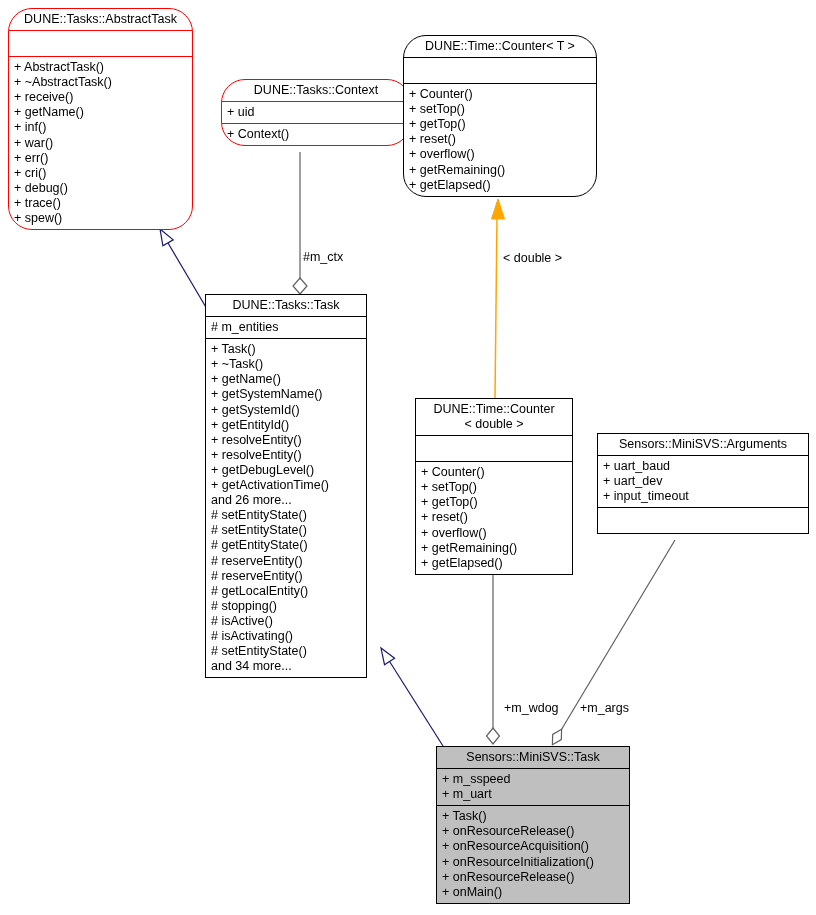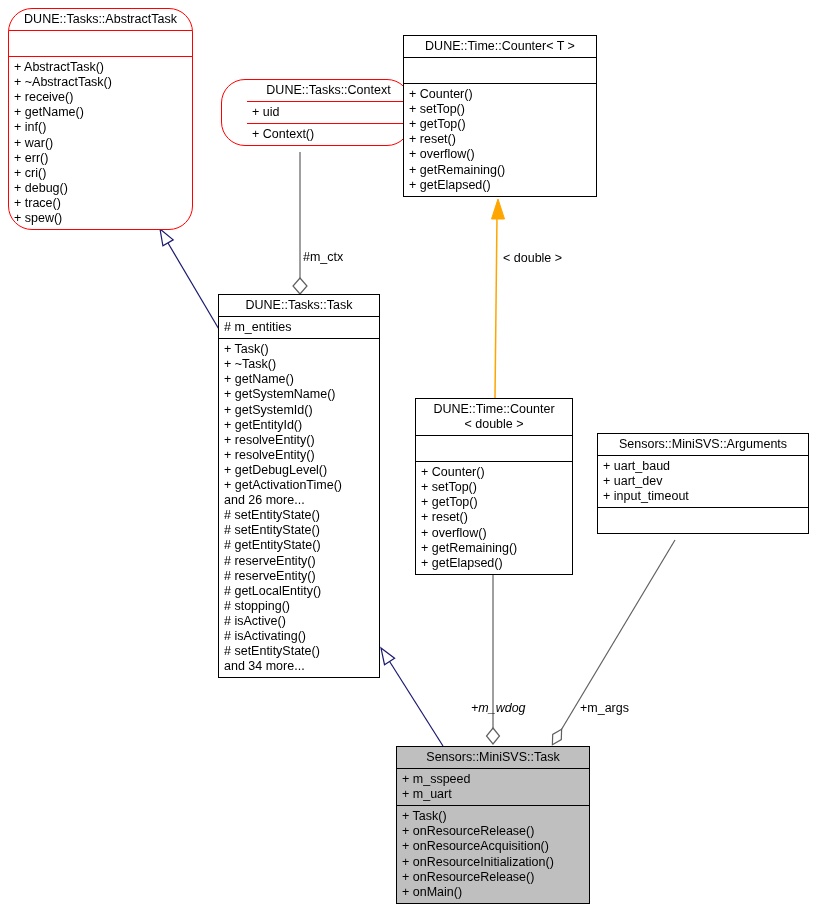--- a/index.html
+++ b/index.html
@@ -23,21 +23,21 @@
     width: 816px; height: 915px;
   }
   .node {
     position: absolute;
     background: #ffffff;
     border: 1px solid #000000;
     box-sizing: border-box;
   }
   .node.red { border-color: #ff0000; border-radius: 24px; }
   .node.red .compartment { border-top-color: #ff0000; }
-  .node.gray { background: var(--highlight_fill, #bfbfbf); }
+  .node.gray { background: var(--highlight_fill, #bfbfbf); margin-left: 40px; }
   .compartment {
     padding: 3px 5px;
     border-top: 1px solid #000000;
     white-space: nowrap;
     overflow: hidden;
   }
   .compartment:first-child { border-top: none; }
   .title {
     text-align: center;
     white-space: pre-line;
@@ -76,66 +76,66 @@
 
     <line class="edge-aggregate" x1="493" y1="575" x2="493" y2="728"></line>
     <polygon class="diamond" points="493,728 499.5,736 493,744 486.5,736"></polygon>
 
     <line class="edge-aggregate" x1="675" y1="540" x2="561.6" y2="729.3"></line>
     <polygon class="diamond" points="561.6,729.3 561.3,739.6 552.4,744.7 552.7,734.4"></polygon>
   </svg>
 
   <span class="edge-label" style="left:303px; top:250px;">#m_ctx</span>
   <span class="edge-label" style="left:503px; top:251px;">&lt; double &gt;</span>
-  <span class="edge-label" style="left:471px; top:701px;font-style:italic;">+m_wdog</span>
+  <span class="edge-label" style="left:504px; top:701px;">+m_wdog</span>
   <span class="edge-label" style="left:580px; top:701px;">+m_args</span>
 
   <div class="node red" style="left:8px; top:8px; width:185px;">
     <div class="compartment title">DUNE::Tasks::AbstractTask</div>
     <div class="compartment empty"></div>
     <div class="compartment">
         <div class="member">+ AbstractTask()</div>
         <div class="member">+ ~AbstractTask()</div>
         <div class="member">+ receive()</div>
         <div class="member">+ getName()</div>
         <div class="member">+ inf()</div>
         <div class="member">+ war()</div>
         <div class="member">+ err()</div>
         <div class="member">+ cri()</div>
         <div class="member">+ debug()</div>
         <div class="member">+ trace()</div>
         <div class="member">+ spew()</div>
       </div>
   </div>
 
-  <div class="node red" style="left:221px; top:79px; width:190px;padding-left:25px;">
+  <div class="node red" style="left:221px; top:79px; width:190px;">
     <div class="compartment title">DUNE::Tasks::Context</div>
     <div class="compartment">
         <div class="member">+ uid</div>
       </div>
     <div class="compartment">
         <div class="member">+ Context()</div>
       </div>
   </div>
 
-  <div class="node" style="left:403px; top:35px; width:194px;">
+  <div class="node" style="left:403px; top:35px; width:194px;border-radius:23px;">
     <div class="compartment title">DUNE::Time::Counter&lt; T &gt;</div>
     <div class="compartment empty"></div>
     <div class="compartment">
         <div class="member">+ Counter()</div>
         <div class="member">+ setTop()</div>
         <div class="member">+ getTop()</div>
         <div class="member">+ reset()</div>
         <div class="member">+ overflow()</div>
         <div class="member">+ getRemaining()</div>
         <div class="member">+ getElapsed()</div>
       </div>
   </div>
 
-  <div class="node" style="left:218px; top:294px; width:162px;">
+  <div class="node" style="left:205px; top:294px; width:162px;">
     <div class="compartment title">DUNE::Tasks::Task</div>
     <div class="compartment">
         <div class="member"># m_entities</div>
       </div>
     <div class="compartment">
         <div class="member">+ Task()</div>
         <div class="member">+ ~Task()</div>
         <div class="member">+ getName()</div>
         <div class="member">+ getSystemName()</div>
         <div class="member">+ getSystemId()</div>

